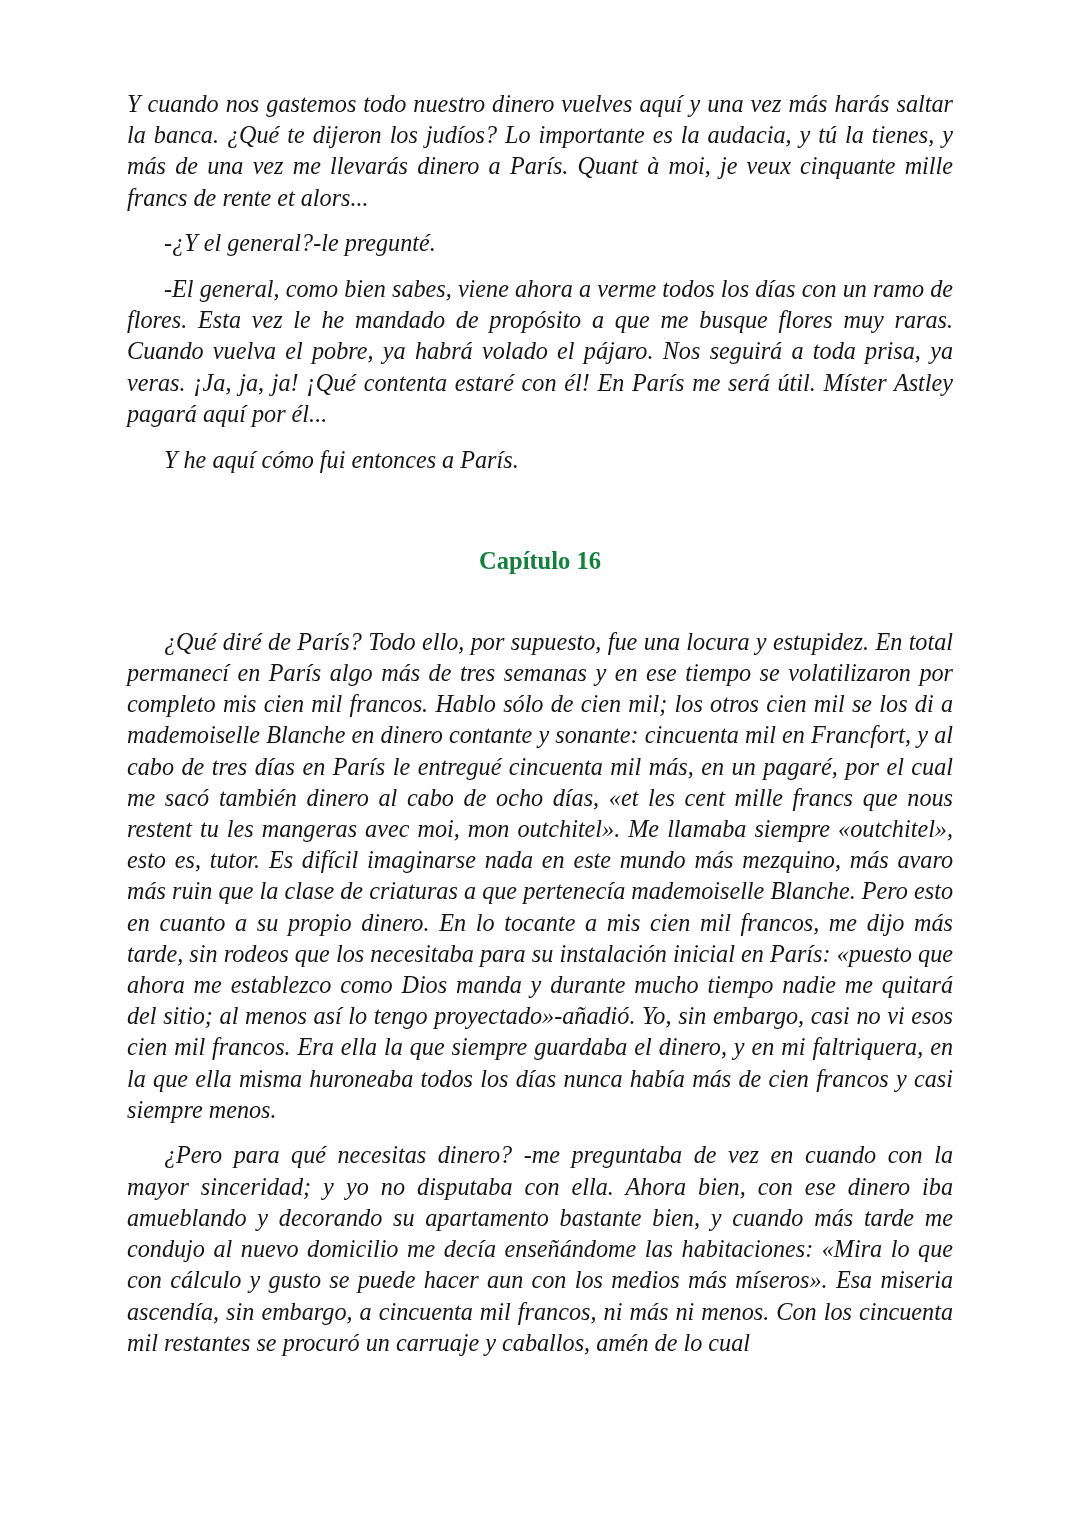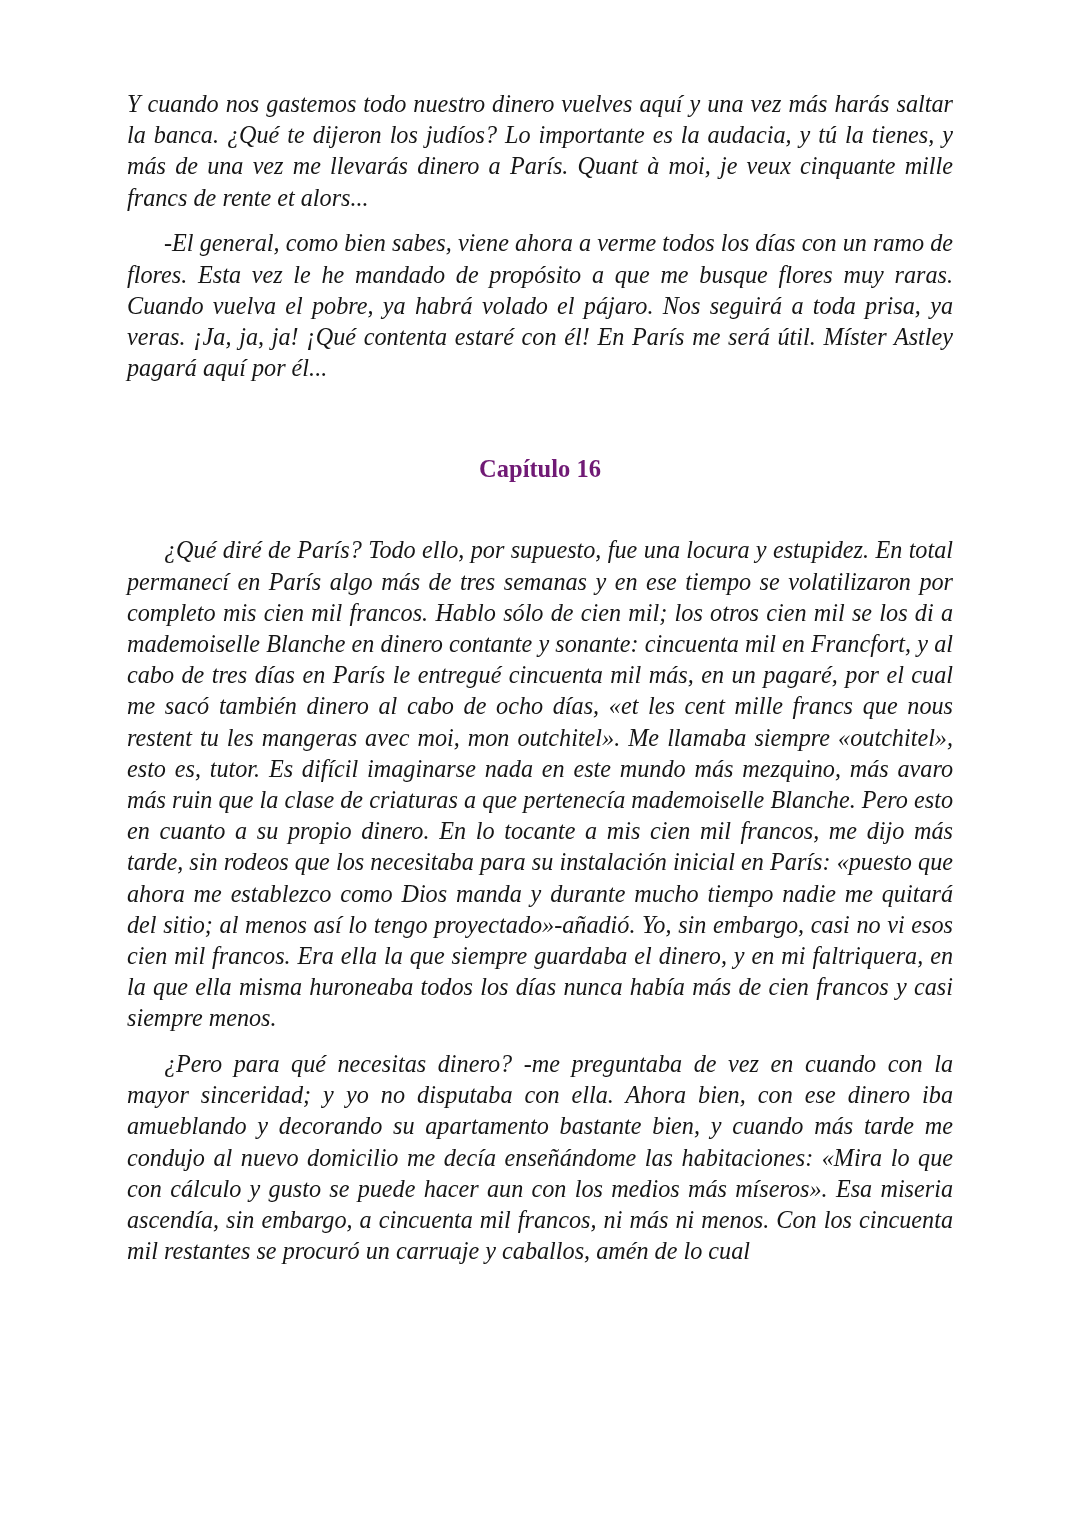--- a/index.html
+++ b/index.html
@@ -23,27 +23,29 @@
   }
   .page p.indent { text-indent: 37px; }
   .page p.first { text-indent: 0; }
   .chapter-title {
     font-family: "Liberation Serif", "DejaVu Serif", serif;
     font-weight: bold;
     font-size: 24.5px;
     text-align: center;
     margin: 70px 0 50px 0;
     line-height: 31px;
-    color: #701a75;
+    color: #15803d;
   }
 </style>
 </head>
 <body>
 
 <div class="page">
   <p class="first">Y cuando nos gastemos todo nuestro dinero vuelves aquí y una vez más harás saltar la banca. ¿Qué te dijeron los judíos? Lo importante es la audacia, y tú la tienes, y más de una vez me llevarás dinero a París. Quant à moi, je veux cinquante mille francs de rente et alors...</p>
+  <p class="indent">-¿Y el general?-le pregunté.</p>
   <p class="indent">-El general, como bien sabes, viene ahora a verme todos los días con un ramo de flores. Esta vez le he mandado de propósito a que me busque flores muy raras. Cuando vuelva el pobre, ya habrá volado el pájaro. Nos seguirá a toda prisa, ya veras. ¡Ja, ja, ja! ¡Qué contenta estaré con él! En París me será útil. Míster Astley pagará aquí por él...</p>
+  <p class="indent">Y he aquí cómo fui entonces a París.</p>
 
   <h2 class="chapter-title">Capítulo 16</h2>
 
   <p class="indent">¿Qué diré de París? Todo ello, por supuesto, fue una locura y estupidez. En total permanecí en París algo más de tres semanas y en ese tiempo se volatilizaron por completo mis cien mil francos. Hablo sólo de cien mil; los otros cien mil se los di a mademoiselle Blanche en dinero contante y sonante: cincuenta mil en Francfort, y al cabo de tres días en París le entregué cincuenta mil más, en un pagaré, por el cual me sacó también dinero al cabo de ocho días, «et les cent mille francs que nous restent tu les mangeras avec moi, mon outchitel». Me llamaba siempre «outchitel», esto es, tutor. Es difícil imaginarse nada en este mundo más mezquino, más avaro más ruin que la clase de criaturas a que pertenecía mademoiselle Blanche. Pero esto en cuanto a su propio dinero. En lo tocante a mis cien mil francos, me dijo más tarde, sin rodeos que los necesitaba para su instalación inicial en París: «puesto que ahora me establezco como Dios manda y durante mucho tiempo nadie me quitará del sitio; al menos así lo tengo proyectado»-añadió. Yo, sin embargo, casi no vi esos cien mil francos. Era ella la que siempre guardaba el dinero, y en mi faltriquera, en la que ella misma huroneaba todos los días nunca había más de cien francos y casi siempre menos.</p>
   <p class="indent">¿Pero para qué necesitas dinero? -me preguntaba de vez en cuando con la mayor sinceridad; y yo no disputaba con ella. Ahora bien, con ese dinero iba amueblando y decorando su apartamento bastante bien, y cuando más tarde me condujo al nuevo domicilio me decía enseñándome las habitaciones: «Mira lo que con cálculo y gusto se puede hacer aun con los medios más míseros». Esa miseria ascendía, sin embargo, a cincuenta mil francos, ni más ni menos. Con los cincuenta mil restantes se procuró un carruaje y caballos, amén de lo cual</p>
 </div>
 
 </body></html>

